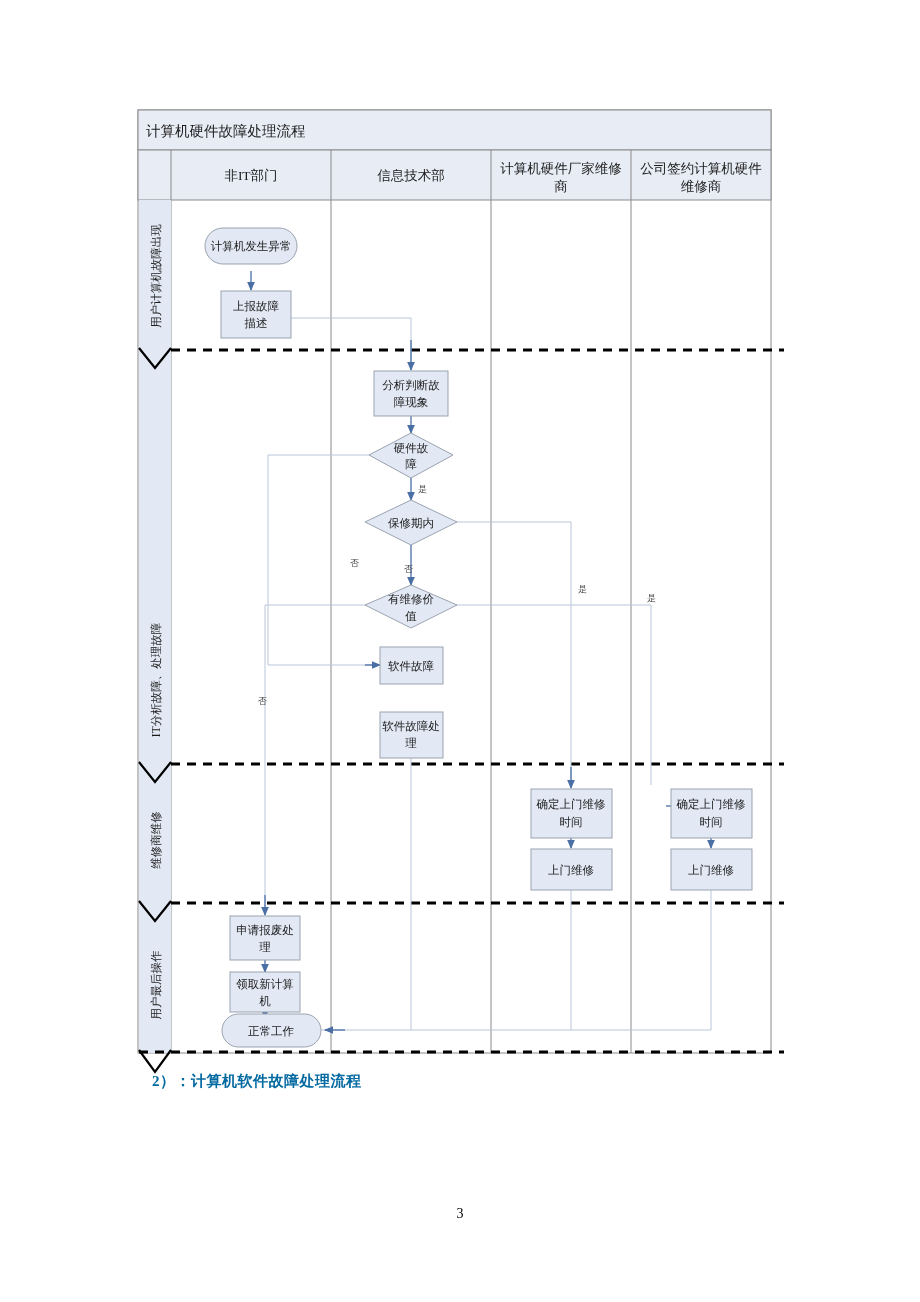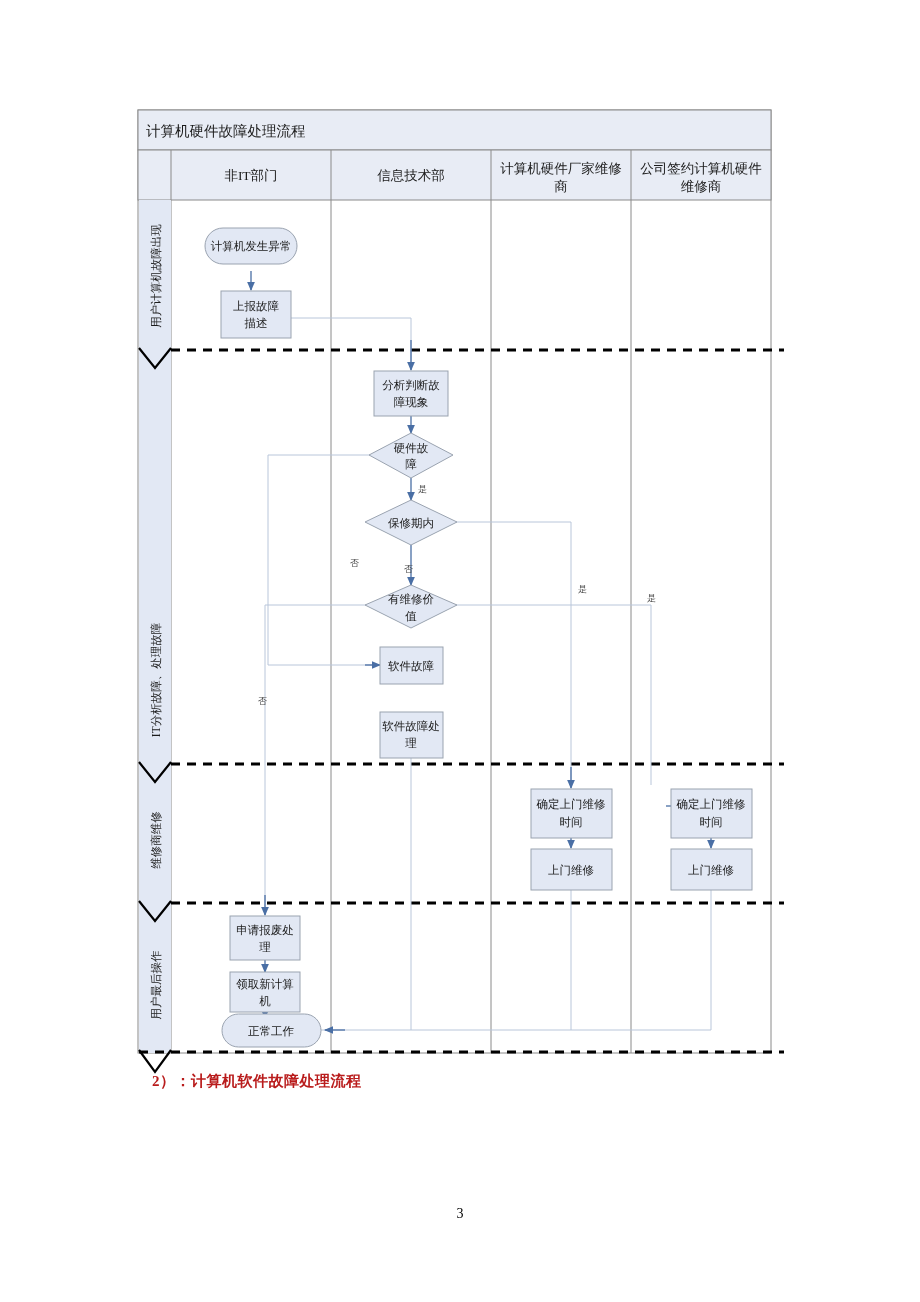--- a/index.html
+++ b/index.html
@@ -6,21 +6,21 @@
   body{
     width:920px;height:1302px;background:#ffffff;
     font-family:"Liberation Serif","DejaVu Serif",serif;
     position:relative;overflow:hidden;
   }
   #stage{position:absolute;left:0;top:0;width:920px;height:1302px;}
   svg#flow{position:absolute;left:0;top:0;width:920px;height:1302px;}
   .caption{
     position:absolute;left:152px;top:1072px;
     font-family:"Liberation Serif","DejaVu Serif",serif;
-    font-size:15px;color:#b91c1c;font-weight:bold;letter-spacing:0.5px;
+    font-size:15px;color:#0369a1;font-weight:bold;letter-spacing:0.5px;
   }
   .pagenum{
     position:absolute;left:0;top:1206px;width:920px;text-align:center;
     font-family:"Liberation Serif","DejaVu Serif",serif;
     font-size:14px;color:#000;
   }
   text{font-family:"Liberation Serif","DejaVu Serif",serif;}
   .shapeText{font-size:11.5px;fill:#1b1b1b;}
   .hdrText{font-size:13.5px;fill:#1b1b1b;}
   .titleText{font-size:14.5px;fill:#1b1b1b;}

